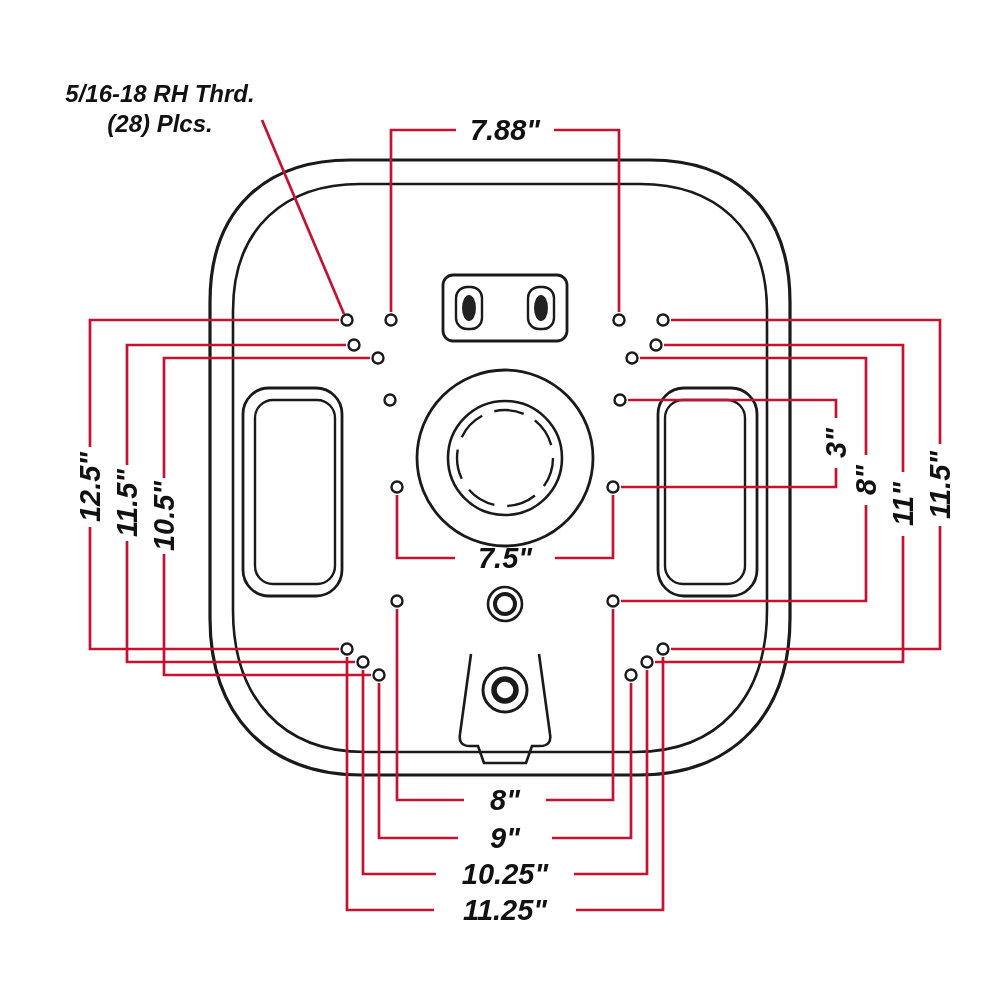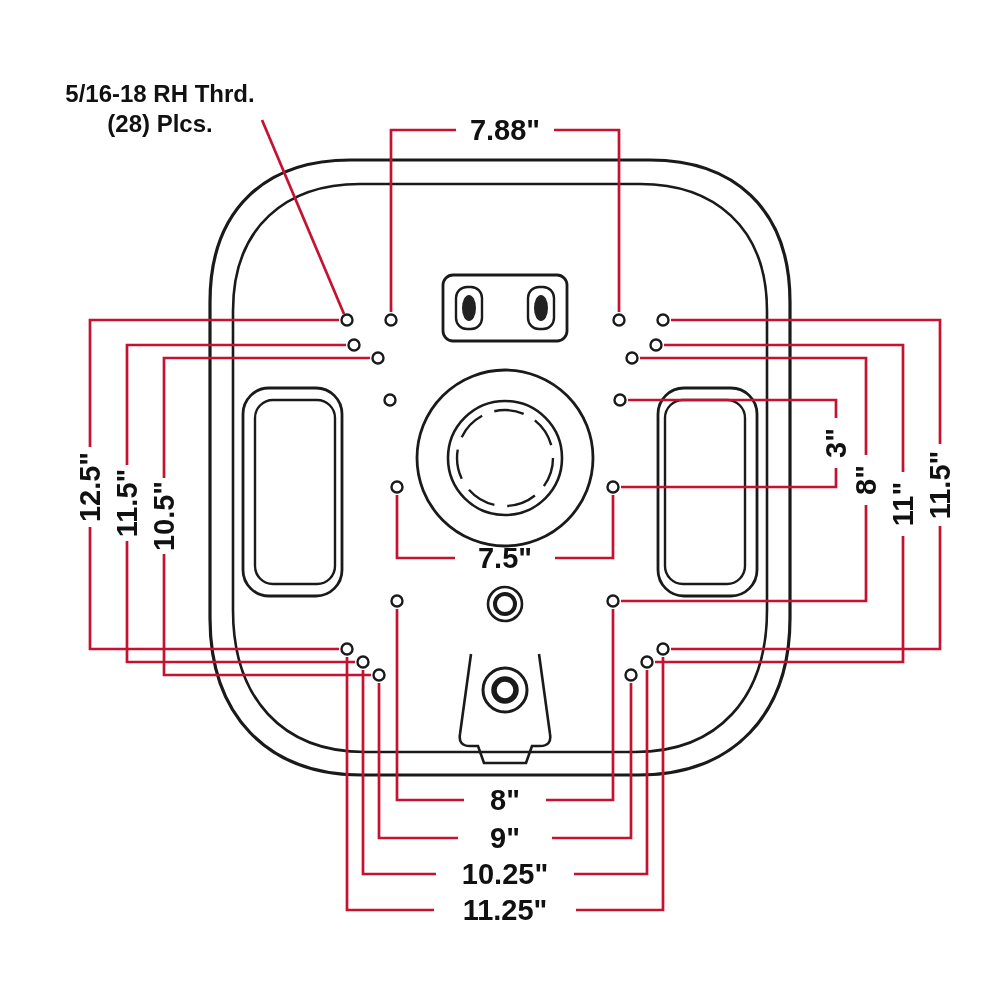--- a/index.html
+++ b/index.html
@@ -2,20 +2,21 @@
 <html><head>
 <meta charset="utf-8">
 <style>
   html, body { margin: 0; padding: 0; background: #ffffff; }
   .canvas {
     position: relative;
     width: 1000px;
     height: 1000px;
     background: #ffffff;
     overflow: hidden;
+    font-style: italic;
   }
   svg { display: block; }
   .dim-text {
     font-family: "Liberation Sans", sans-serif;
     font-size: 29px;
     font-weight: bold;
     fill: #111111;
   }
   .note-text {
     font-family: "Liberation Sans", sans-serif;

